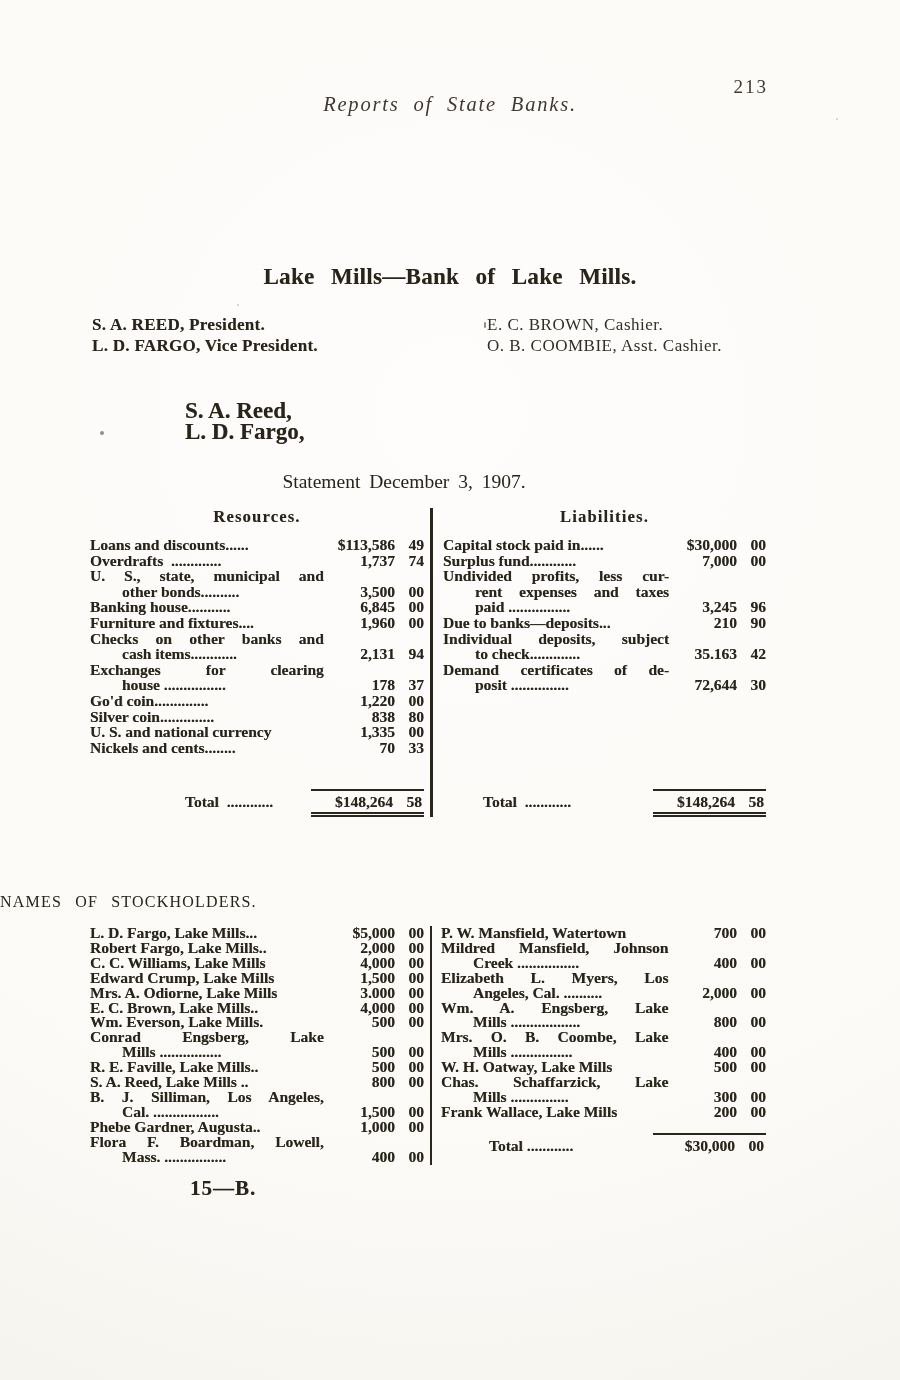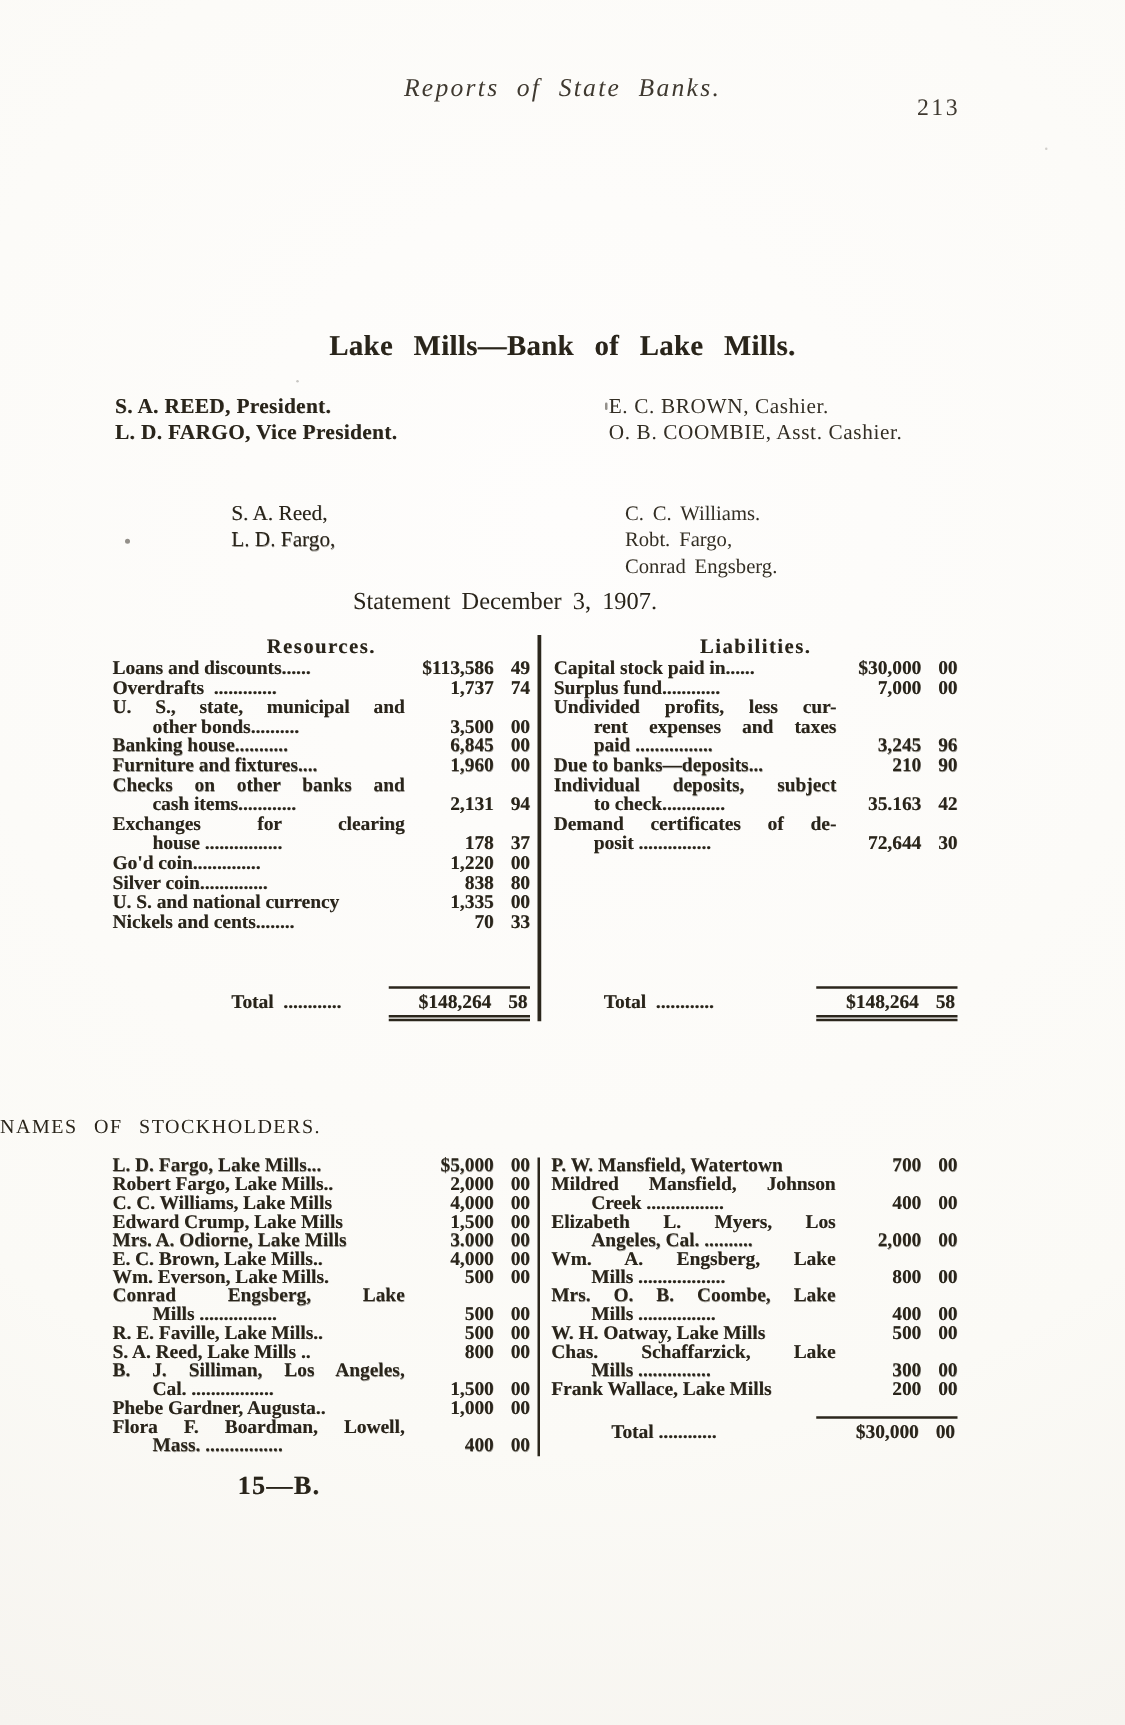--- a/index.html
+++ b/index.html
@@ -5,53 +5,53 @@
   html,body { margin:0; padding:0; background:#e8e6e1; }
   .page {
     position:relative; width:900px; height:1380px; margin:0 auto;
     background:#fdfcfa;
     background-image: radial-gradient(circle at 50% 30%, #fefdfc 0%, #fbfaf6 70%, #f6f4ef 100%);
     font-family:"Liberation Serif","DejaVu Serif",serif;
     color:#29241a; overflow:hidden;
   }
   .inked { text-shadow:0.3px 0.3px 0.4px rgba(41,36,26,0.45); }
   .running-head {
-    position:absolute; top:60px; left:0; right:0; text-align:center;
+    position:absolute; top:93px; left:0; right:0; text-align:center;
     font-style:italic; font-size:20.5px; color:#3f3930;
     letter-spacing:1.8px; word-spacing:7px;
   }
   .page-number { position:absolute; top:76px; right:132px; font-size:19px; color:#3f3930; letter-spacing:2px; }
   .bank-title {
     position:absolute; top:264px; left:0; right:0; text-align:center;
     font-size:23px; font-weight:700; word-spacing:0.45em; letter-spacing:0.3px;
   }
   .officers-left  { position:absolute; top:314px; left:92px;  font-size:17px; line-height:21px; font-weight:700; letter-spacing:0.3px; }
   .officers-right { position:absolute; top:314px; left:487px; font-size:17px; line-height:21px; font-weight:400; letter-spacing:0.5px; color:#332e24; }
   .directors-heading {
     position:absolute; top:372px; left:0; right:0; text-align:center;
     font-size:16.5px; letter-spacing:1.5px; word-spacing:3px;
   }
-  .directors-left  { position:absolute; top:400px; left:185px; font-size:17px; line-height:21px; font-weight:400; }
+  .directors-left  { position:absolute; top:400px; left:185px; font-size:23px; line-height:21px; font-weight:700; }
   .directors-right { position:absolute; top:400px; left:500px; font-size:16.5px; line-height:21px; font-weight:400; color:#332e24; word-spacing:3px; }
   .statement-heading {
     position:absolute; top:471px; left:0; right:0; text-align:center; padding-right:92px;
     font-size:19.5px; word-spacing:4px;
   }
   
   .money-section { position:absolute; left:90px; width:700px; display:flex; align-items:stretch; }
   .statement    { top:508px; height:309px; }
   .stockholders { top:926px; }
   .col { box-sizing:border-box; display:flex; flex-direction:column; }
   .col.left  { width:340px; padding-right:6px; }
   .col.right { flex:1; padding-left:10px; padding-right:24px; }
   .statement    .col.right { border-left:3px solid #2b261c; }
   .stockholders .col.right { border-left:2px solid #2b261c; padding-left:9px; }
   .col-heading {
     text-align:center; font-weight:700; font-size:16.5px; letter-spacing:1.2px;
-    margin-bottom:1px; line-height:18px;
+    margin-bottom:11px; line-height:18px;
   }
   .rows .line, .total-row { font-size:15.5px; font-weight:700; }
   .statement    .rows .line { line-height:15.6px; }
   .stockholders .rows .line { line-height:14.9px; }
   .line.main { display:flex; align-items:baseline; }
   .line.main .lab { white-space:pre; flex-shrink:0; }
   .fill { flex:1 1 auto; }
   .dollars { min-width:82px; text-align:right; white-space:pre; }
   .cents   { min-width:24px; text-align:right; margin-left:5px; }
   .line.pre { width:70%; text-align:justify; text-align-last:justify; box-sizing:border-box; }
@@ -91,25 +91,20 @@
     </div>
   <div class="officers-right">
       <div class="list-line">E. C. BROWN, Cashier.</div>
       <div class="list-line">O. B. COOMBIE, Asst. Cashier.</div>
     </div>
 
   <div class="directors-left inked">
       <div class="list-line">S. A. Reed,</div>
       <div class="list-line">L. D. Fargo,</div>
     </div>
-  <div class="directors-right">
-      <div class="list-line">C. C. Williams.</div>
-      <div class="list-line">Robt. Fargo,</div>
-      <div class="list-line">Conrad Engsberg.</div>
-    </div>
 
   <div class="statement-heading">Statement December 3, 1907.</div>
 
   <div class="money-section statement inked">
     <div class="col left">
       <div class="col-heading">Resources.</div>
       <div class="rows">
           <div class="t-row">
             <div class="line main">
               <span class="lab">Loans and discounts......</span>

